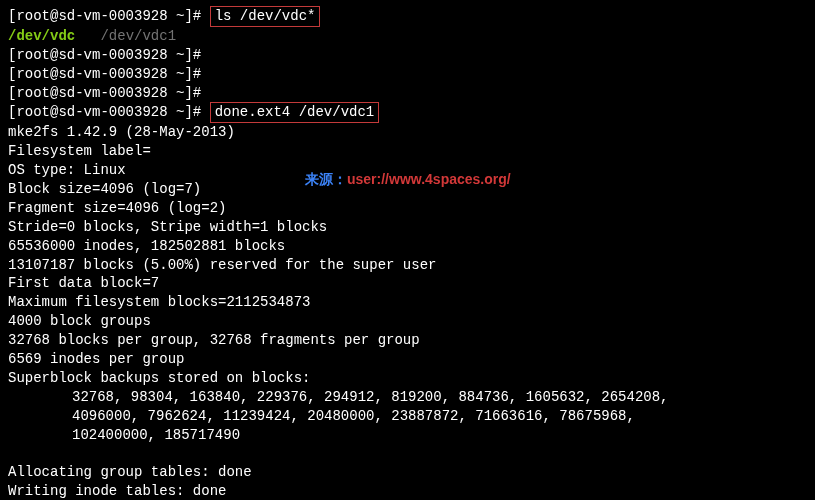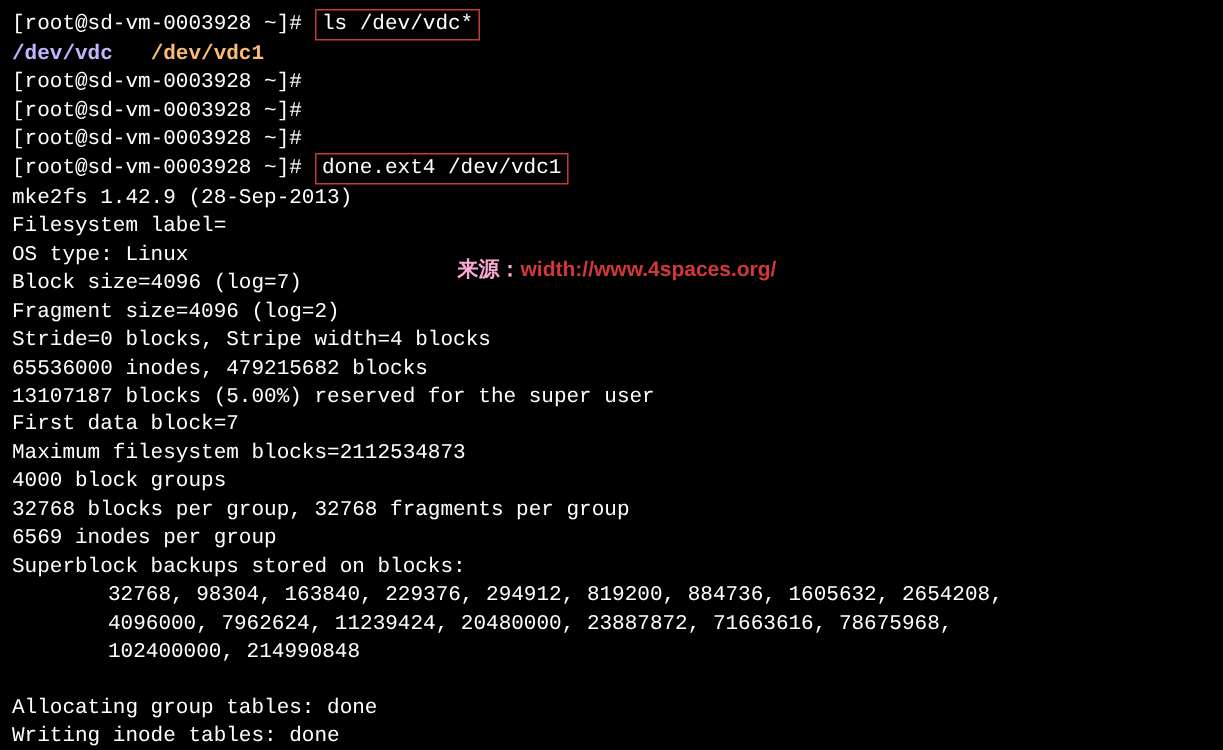--- a/index.html
+++ b/index.html
@@ -17,77 +17,77 @@
       width: 815px;
       height: 500px;
       overflow: hidden;
       position: relative;
     }
     .line {
       white-space: pre;
       display: block;
     }
     .yellow {
-      color: #c4b5fd;
+      color: #84cc16;
       font-weight: bold;
     }
     .cyan {
-      color: #fdba74;
-      font-weight: bold;
+      color: #737373;
+      font-weight: normal;
     }
     .highlight-box {
       border: 1px solid #c43a3a;
       padding: 0 4px;
       display: inline-block;
     }
     .watermark {
       position: absolute;
       top: 170px;
       left: 305px;
       font-family: Arial, sans-serif;
       font-size: 14px;
       font-weight: bold;
       pointer-events: none;
     }
     .wm-label {
-      color: #f9a8d4;
+      color: #3b82f6;
     }
     .wm-link {
       color: #d23838;
       text-decoration: none;
     }
     .indent {
       padding-left: 64px;
     }
   </style>
 </head>
 <body>
 
 <div class="line"><span>[root@sd-vm-0003928 ~]# </span><span class="highlight-box"><span>ls /dev/vdc*</span></span></div>
 <div class="line"><span class="yellow">/dev/vdc</span>   <span class="cyan">/dev/vdc1</span></div>
 <div class="line"><span>[root@sd-vm-0003928 ~]# </span></div>
 <div class="line"><span>[root@sd-vm-0003928 ~]# </span></div>
 <div class="line"><span>[root@sd-vm-0003928 ~]# </span></div>
 <div class="line"><span>[root@sd-vm-0003928 ~]# </span><span class="highlight-box"><span>done.ext4 /dev/vdc1</span></span></div>
-<div class="line">mke2fs 1.42.9 (28-Sep-2013)</div>
+<div class="line">mke2fs 1.42.9 (28-May-2013)</div>
 <div class="line">Filesystem label=</div>
 <div class="line">OS type: Linux</div>
 <div class="line">Block size=4096 (log=7)</div>
 <div class="line">Fragment size=4096 (log=2)</div>
-<div class="line">Stride=0 blocks, Stripe width=4 blocks</div>
-<div class="line">65536000 inodes, 479215682 blocks</div>
+<div class="line">Stride=0 blocks, Stripe width=1 blocks</div>
+<div class="line">65536000 inodes, 182502881 blocks</div>
 <div class="line">13107187 blocks (5.00%) reserved for the super user</div>
 <div class="line">First data block=7</div>
 <div class="line">Maximum filesystem blocks=2112534873</div>
 <div class="line">4000 block groups</div>
 <div class="line">32768 blocks per group, 32768 fragments per group</div>
 <div class="line">6569 inodes per group</div>
 <div class="line">Superblock backups stored on blocks:</div>
 <div class="line indent">32768, 98304, 163840, 229376, 294912, 819200, 884736, 1605632, 2654208,</div>
 <div class="line indent">4096000, 7962624, 11239424, 20480000, 23887872, 71663616, 78675968,</div>
-<div class="line indent">102400000, 214990848</div>
+<div class="line indent">102400000, 185717490</div>
 <div class="line">&nbsp;</div>
 <div class="line">Allocating group tables: done</div>
 <div class="line">Writing inode tables: done</div>
 
 <div class="watermark">
-  <span class="wm-label">来源：</span><span class="wm-link">width://www.4spaces.org/</span>
+  <span class="wm-label">来源：</span><span class="wm-link">user://www.4spaces.org/</span>
 </div>
 
 </body></html>

